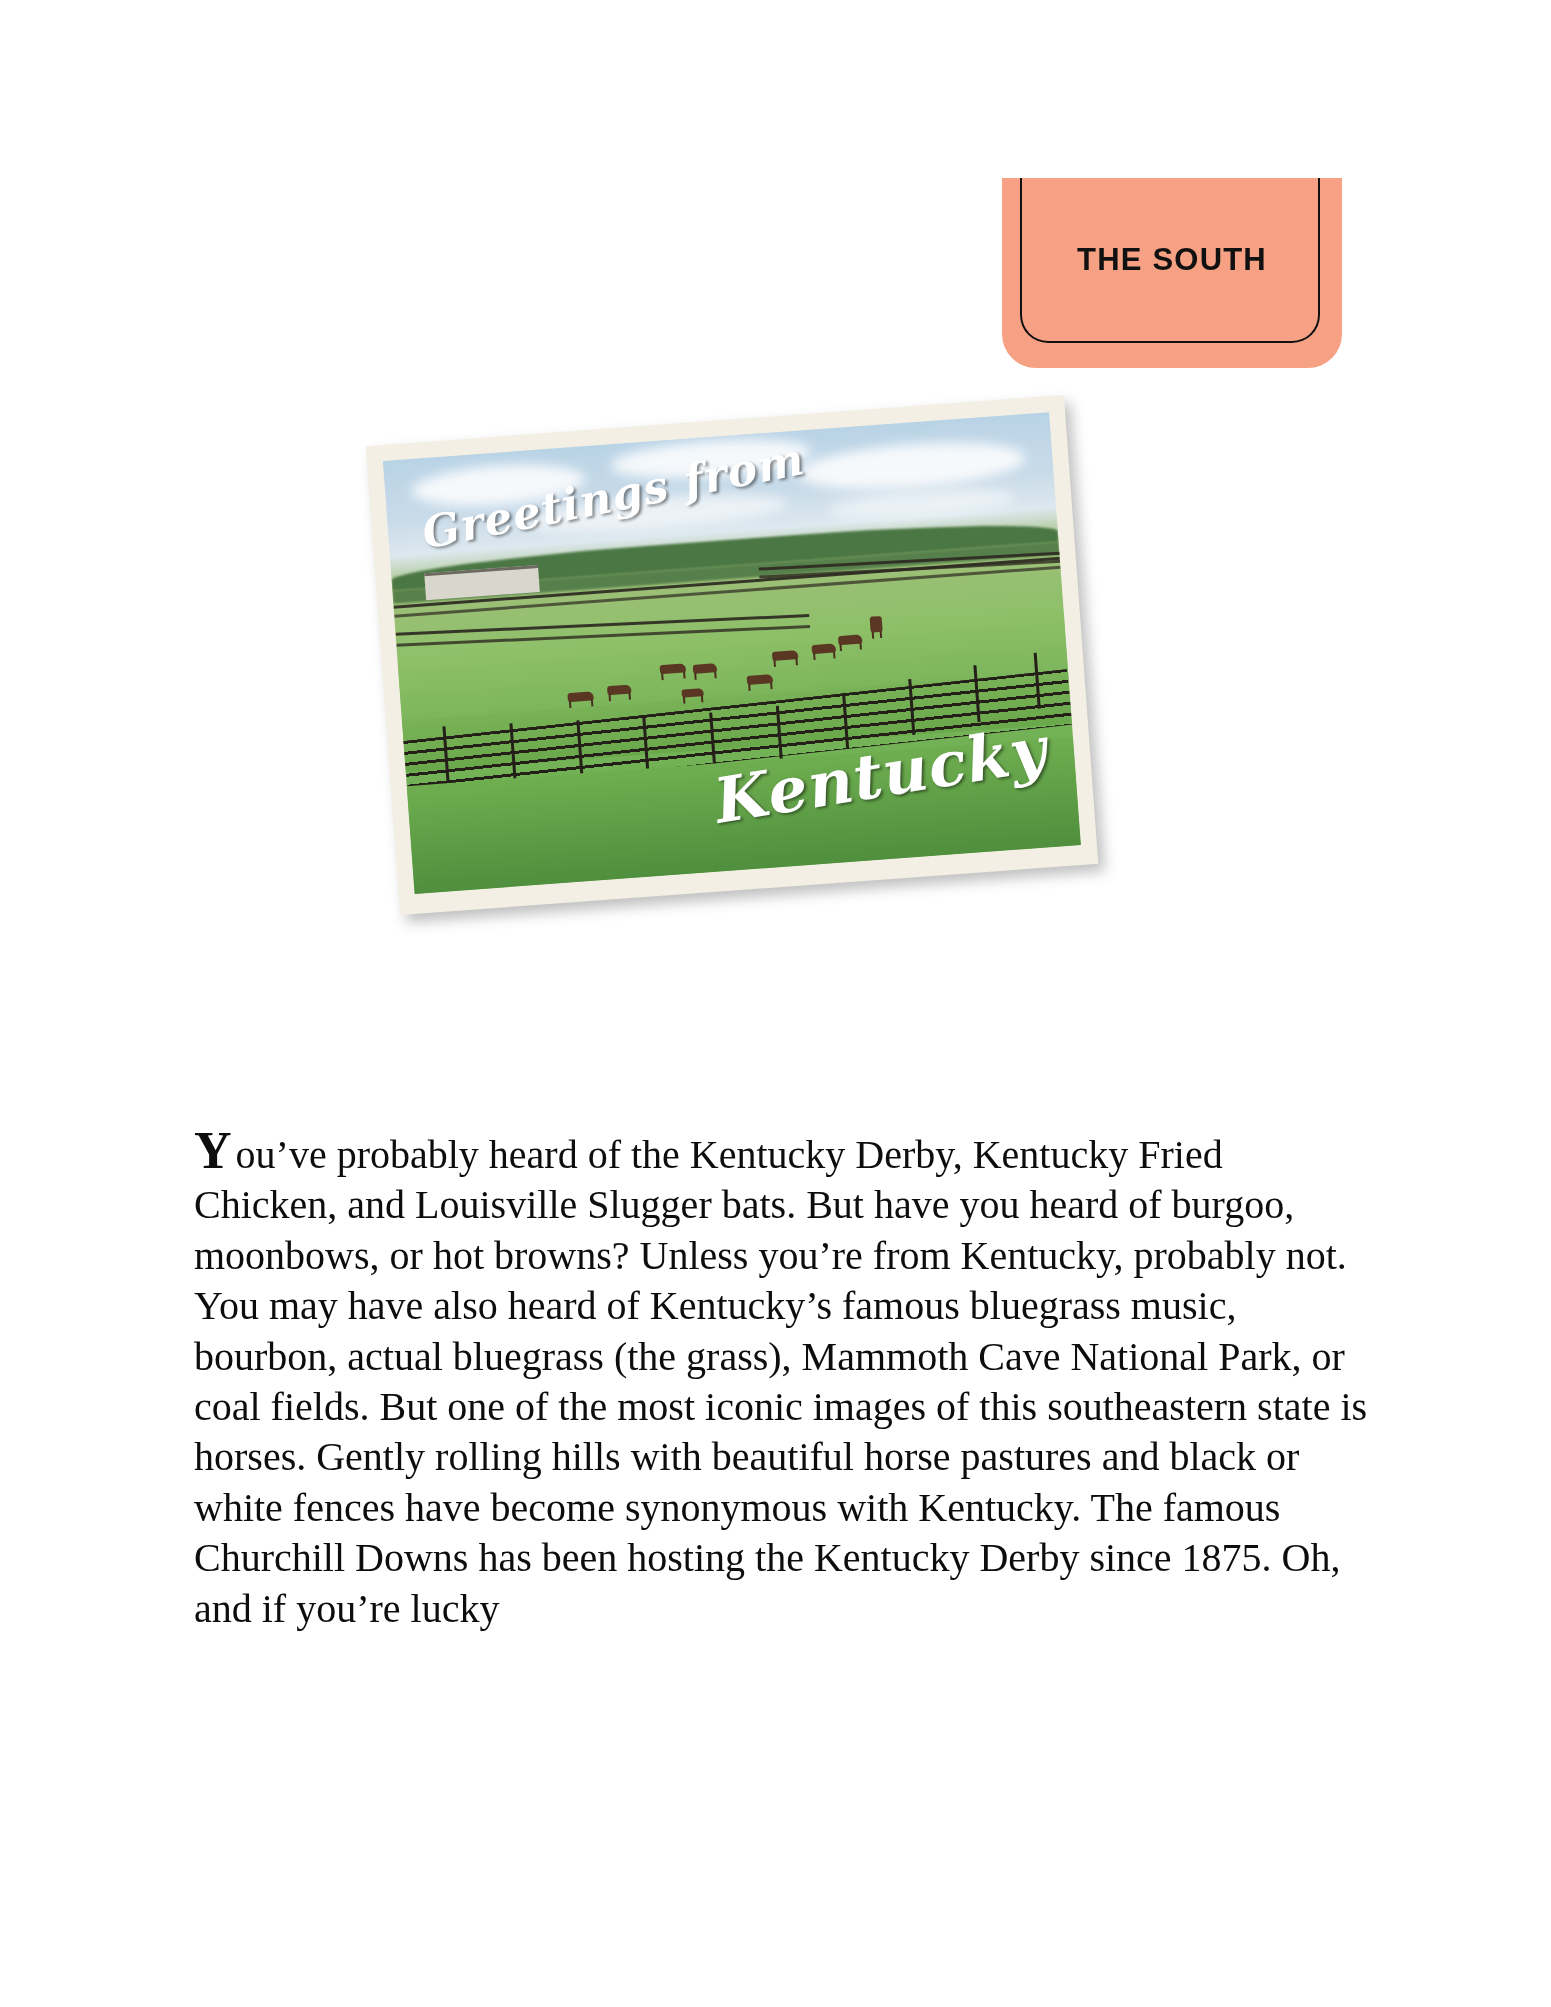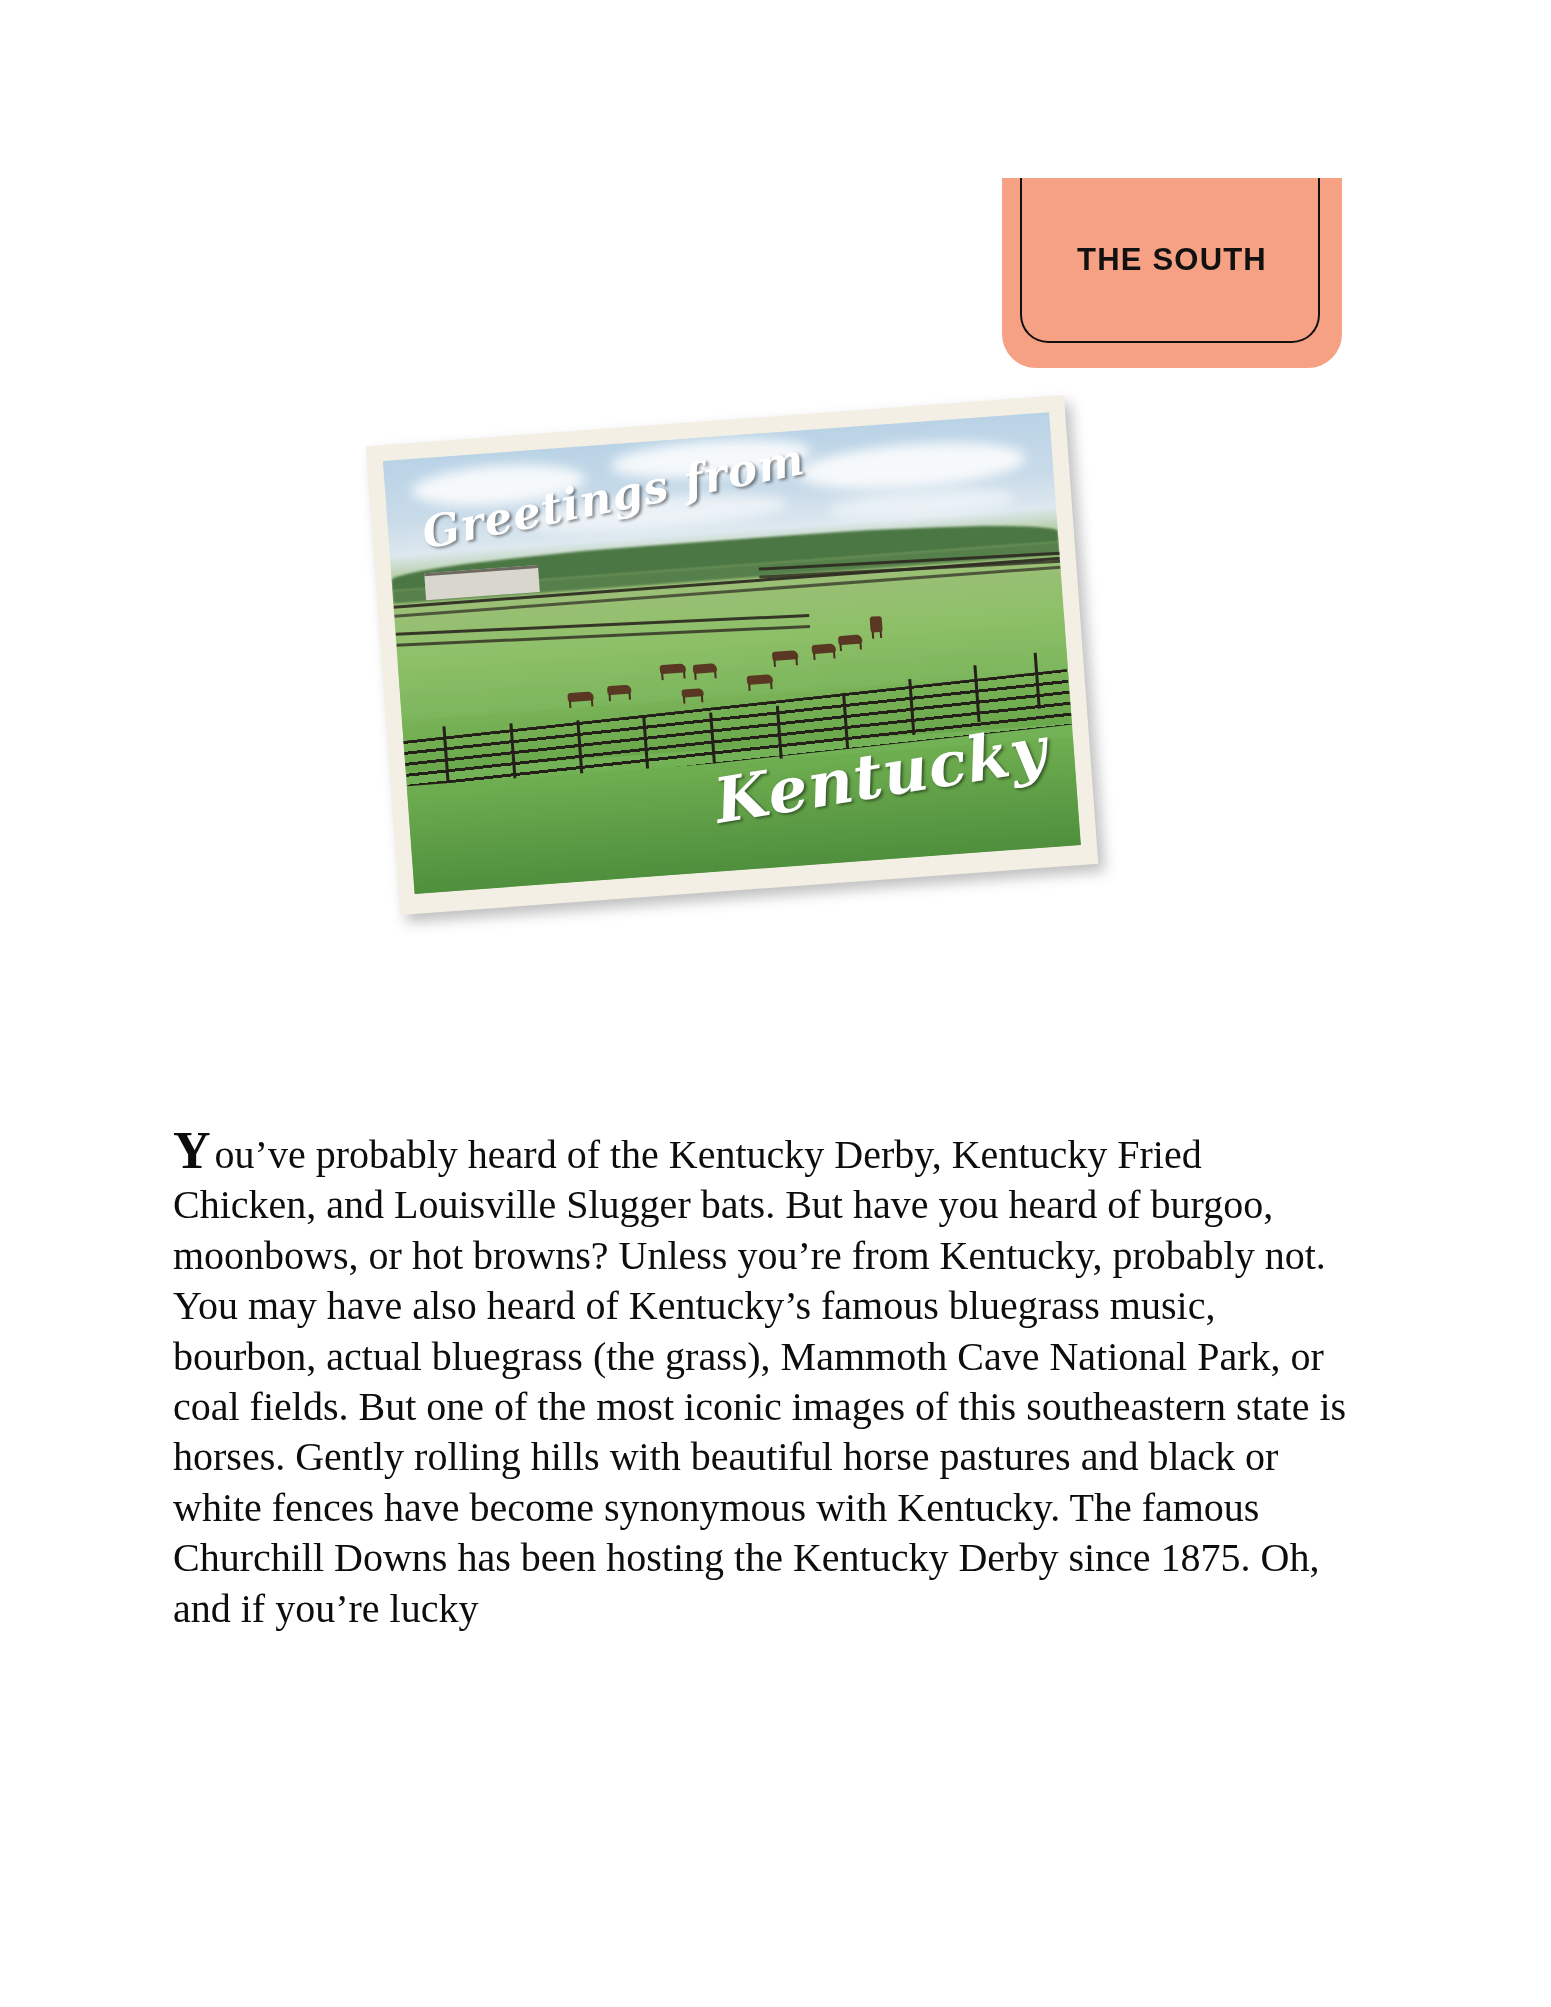--- a/index.html
+++ b/index.html
@@ -177,21 +177,21 @@
     right: 4%;
     bottom: 11%;
     font-size: 62px;
     transform: rotate(-5deg);
     letter-spacing: 1px;
   }
 
   
   .bodycopy {
     position: absolute;
-    left: 173px;
+    left: 194px;
     top: 1125px;
     width: 1175px;
     font-family: "Liberation Serif", serif;
     font-size: 40px;
     line-height: 1.26;
     color: #0d0d0d;
   }
   .dropcap {
     font-size: 52px;
     font-weight: bold;

